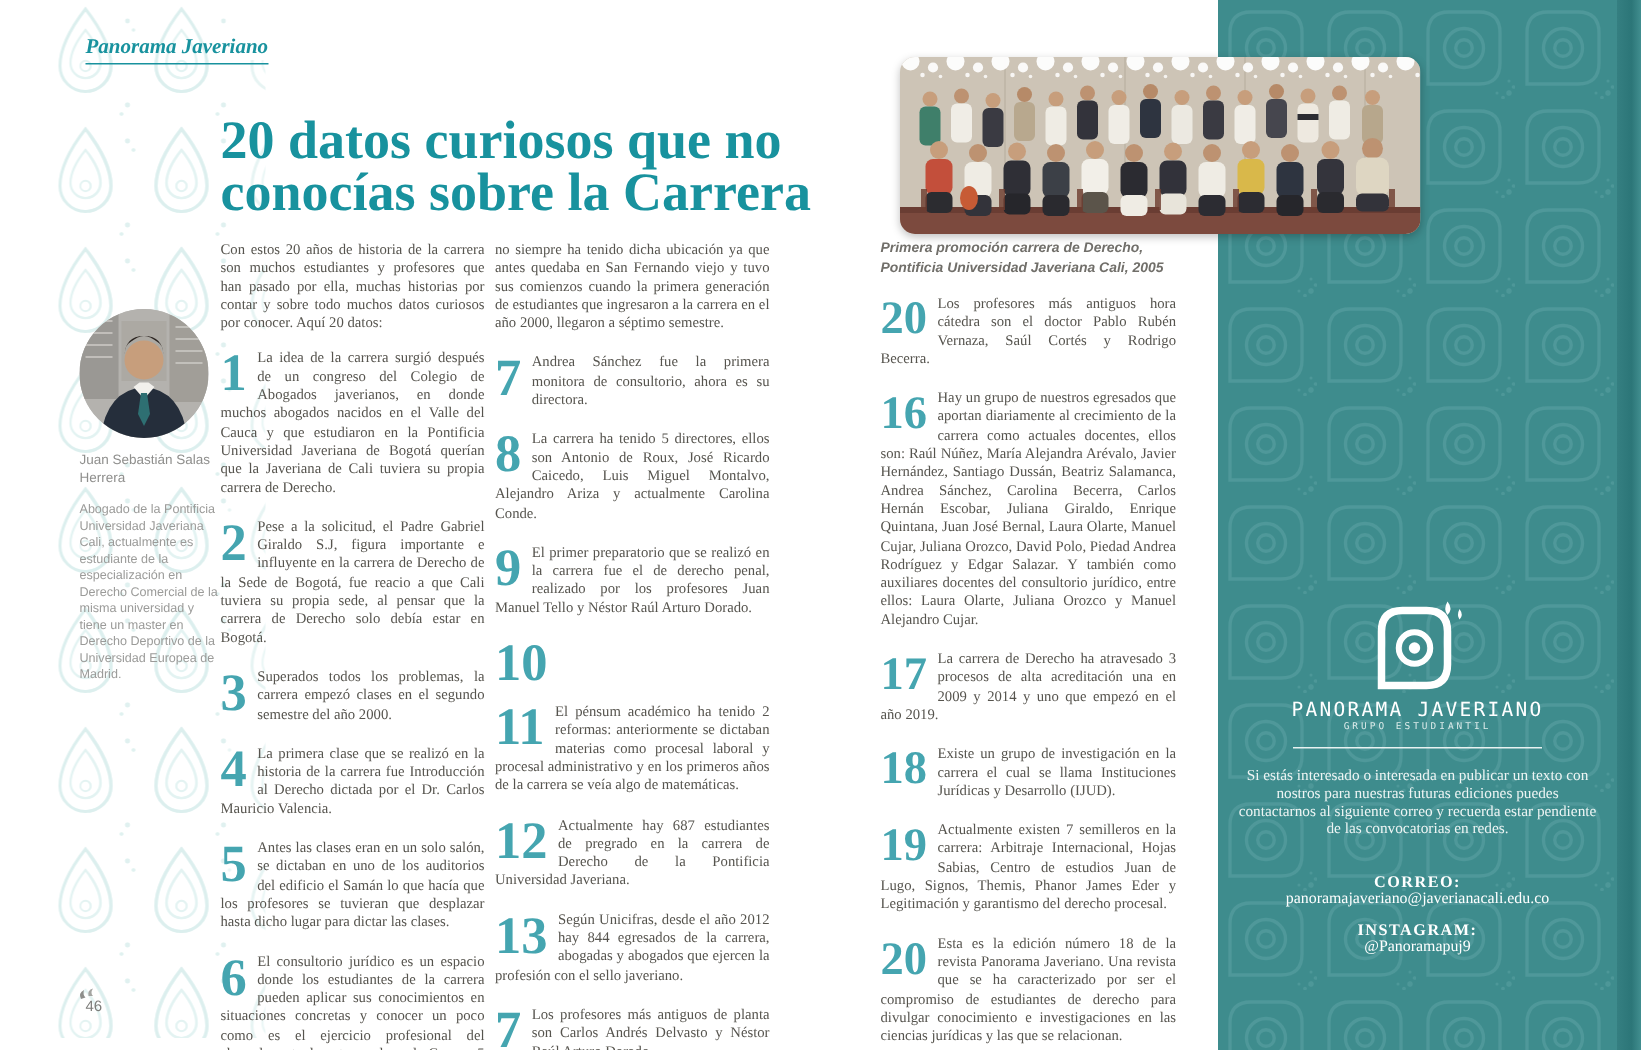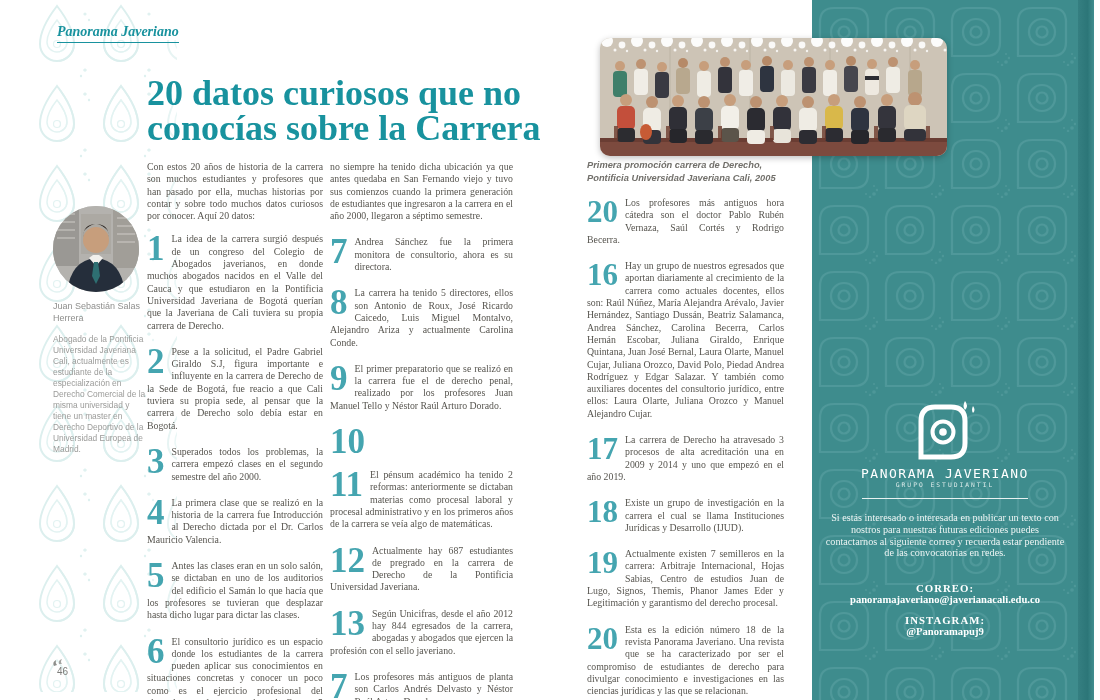--- a/index.html
+++ b/index.html
@@ -59,21 +59,21 @@
   .logo-icon{position:absolute;left:103px;top:399px;}
   .logo-title{position:absolute;left:0;top:466px;width:266px;
            font-family:"DejaVu Sans Mono",monospace;font-size:13px;letter-spacing:1.5px;color:#ffffff;}
   .logo-sub{position:absolute;left:0;top:481px;width:266px;
            font-family:"DejaVu Sans Mono",monospace;font-size:6.3px;letter-spacing:2px;color:#dcebea;}
   .panel-line{position:absolute;left:50px;top:498px;width:166px;height:0;border-top:1px solid #e8f2f1;}
   .panel-cta{position:absolute;left:12px;top:512px;width:242px;
            font-size:10.2px;line-height:11.8px;color:#eef5f4;}
   .panel-label{position:absolute;left:0;width:266px;font-weight:bold;font-size:10.8px;
            letter-spacing:1px;color:#ffffff;}
-  .panel-value{position:absolute;left:0;width:266px;font-weight:bold;font-size:10.6px;color:#ffffff;}
+  .panel-value{position:absolute;left:0;width:266px;font-weight:normal;font-size:10.6px;color:#ffffff;}
   .lbl-correo{top:582px;} .val-correo{top:594px;}
   .lbl-insta{top:614px;}  .val-insta{top:626px;}
 
   
   .group-photo{position:absolute;left:600px;top:38px;width:347px;height:118px;z-index:10;
            border-radius:10px;overflow:hidden;box-shadow:0 2px 6px rgba(0,0,0,.25);}
 </style>
 </head>
 <body>
 

